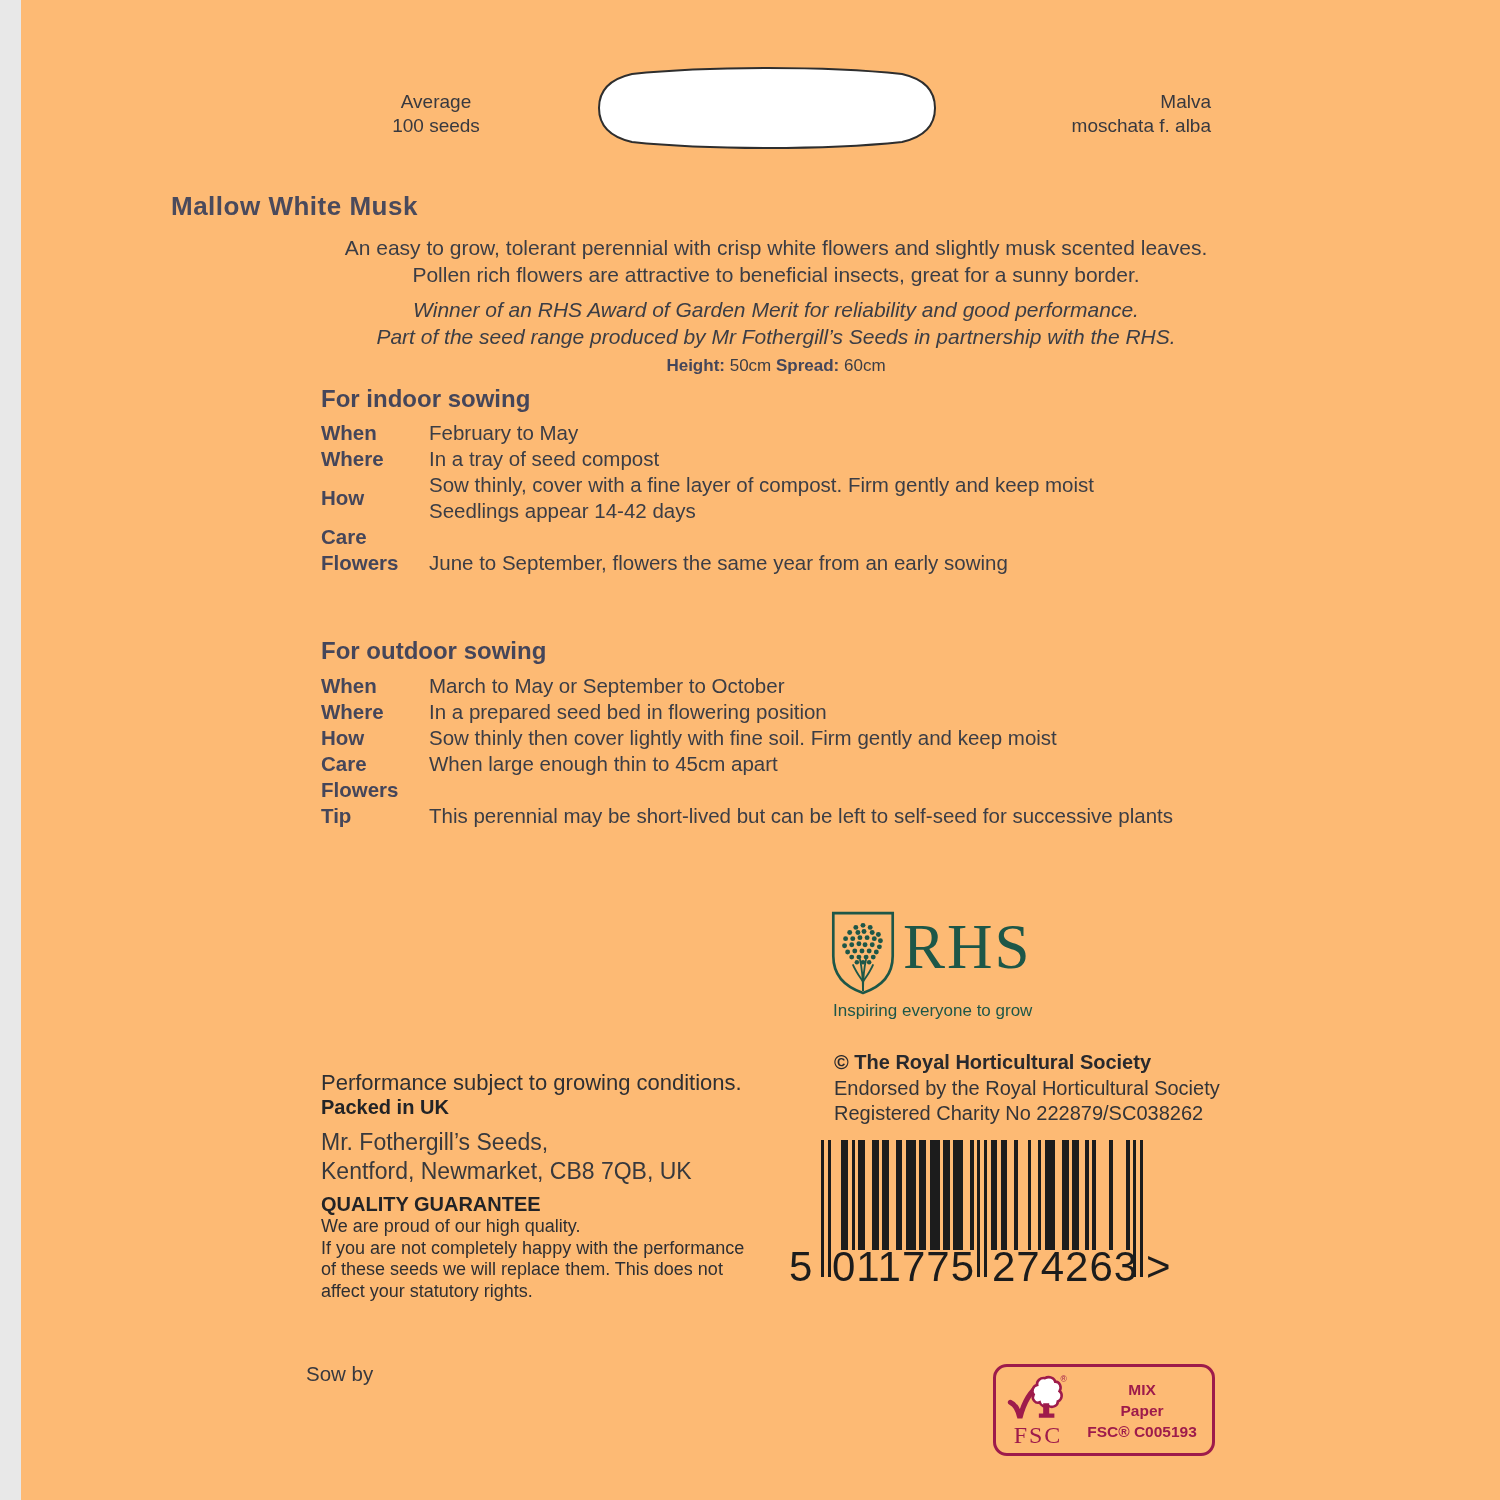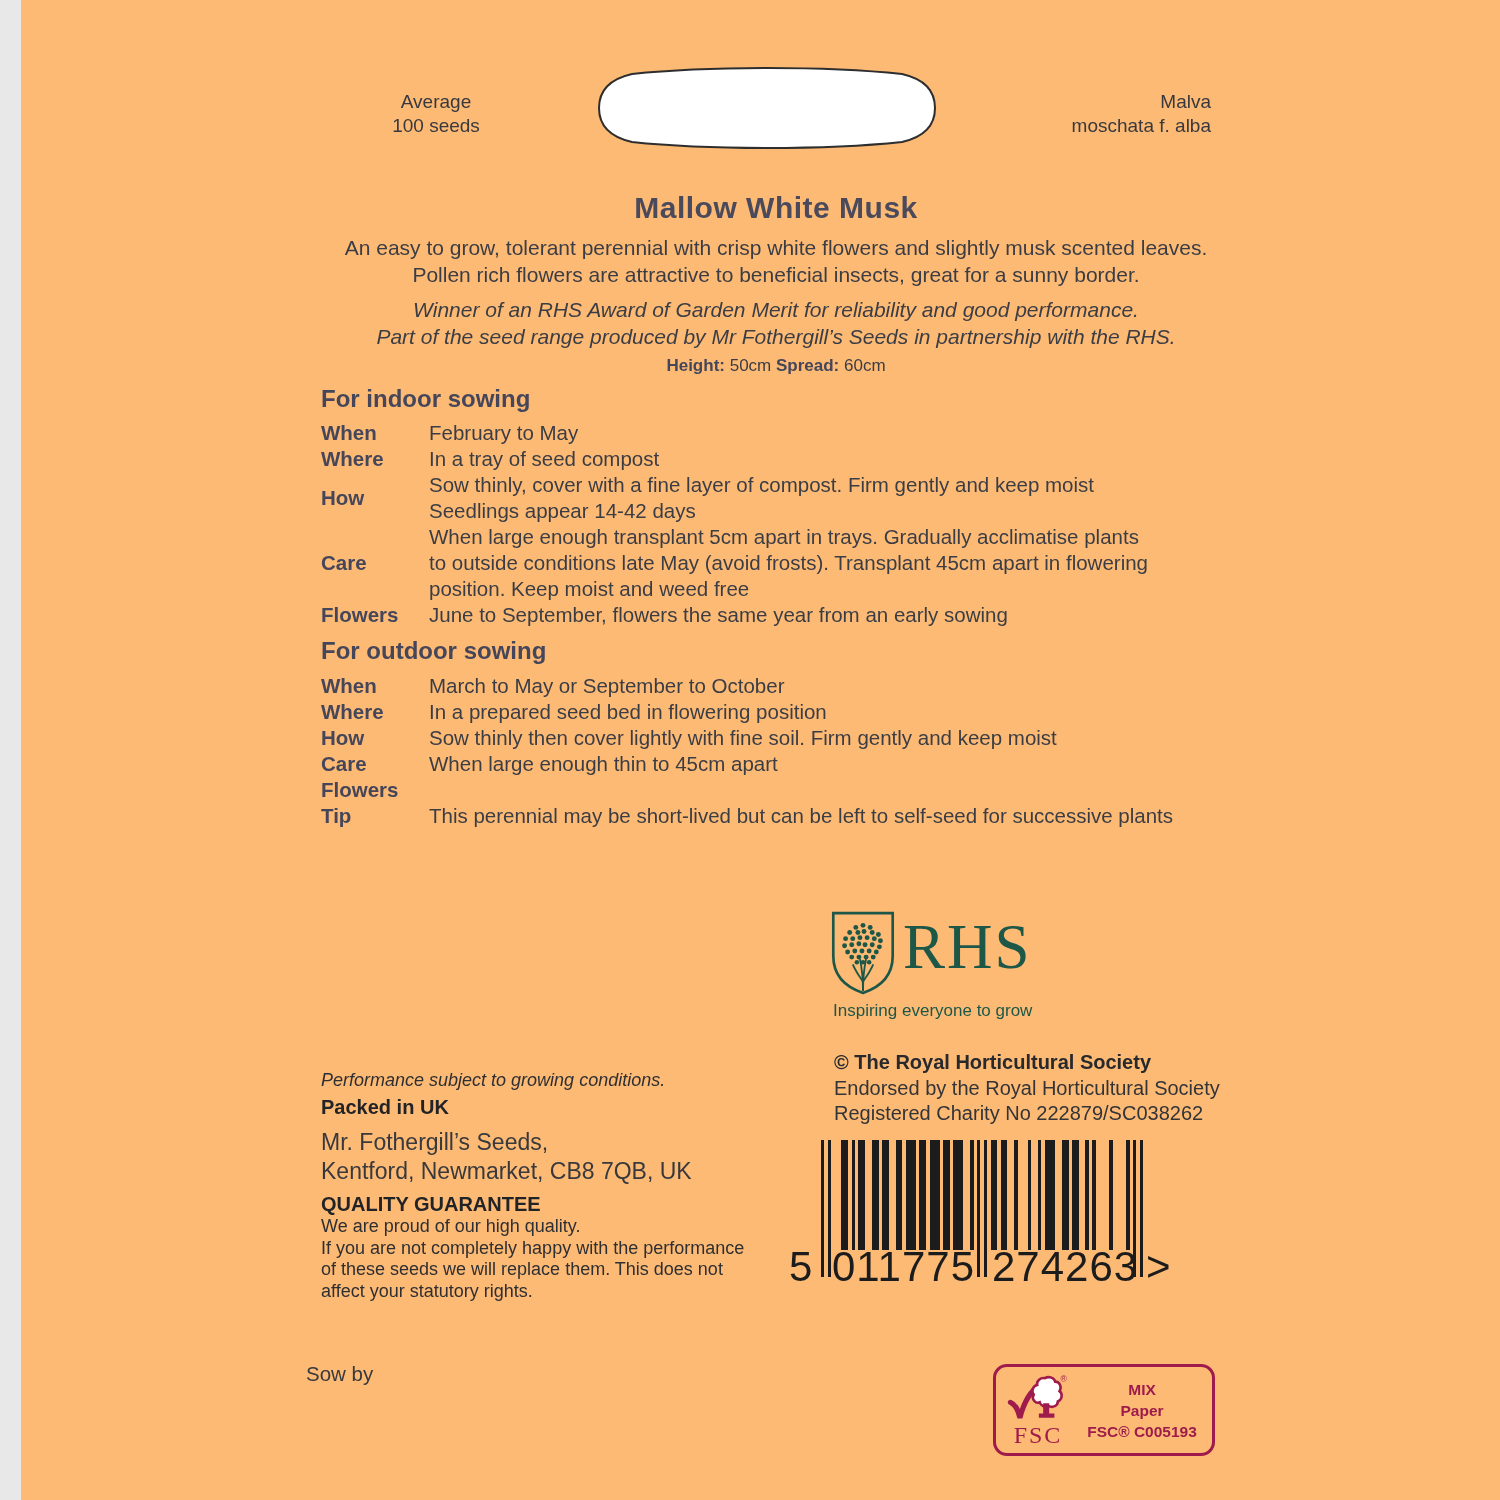--- a/index.html
+++ b/index.html
@@ -16,22 +16,22 @@
   .abs{position:absolute;}
 
   
   .seed-count{left:330px;top:90px;width:170px;text-align:center;
     font-size:19px;line-height:24px;color:#38393f;}
   .hang-hole{left:575px;top:64px;}
   .botanical{left:1000px;top:90px;width:190px;text-align:right;
     font-size:19px;line-height:24px;color:#38393f;}
 
   
-  .title{left:150px;top:191px;width:1210px;text-align:center;
-    font-size:30px;font-weight:bold;color:#4a4a5c;letter-spacing:.5px;}
+  .title{left:150px;top:191px;width:1210px;text-align:left;
+    font-size:26px;font-weight:bold;color:#4a4a5c;letter-spacing:.5px;}
   .description{left:150px;top:234px;width:1210px;text-align:center;
     font-size:21px;line-height:27px;color:#3b3d45;}
   .award{left:150px;top:296px;width:1210px;text-align:center;
     font-size:21px;line-height:27px;font-style:italic;color:#3b3d45;}
   .dims{left:150px;top:356px;width:1210px;text-align:center;
     font-size:17px;color:#3b3d45;}
   .dims b{color:#45465a;}
 
   
   .section-heading{font-size:24px;font-weight:bold;color:#45465a;}
@@ -62,21 +62,21 @@
   .bc-m.guard{height:137px;}
   .bc-digits{position:absolute;top:103px;left:0;width:100%;height:48px;
     font-size:42px;color:#1c1c1c;}
   .bc-digits span{position:absolute;top:0;line-height:48px;}
   .bc-first{left:0px;}
   .bc-g1{left:43px;width:140px;text-align:center;letter-spacing:1px;}
   .bc-g2{left:203px;width:140px;text-align:center;letter-spacing:1px;}
   .bc-end{left:357px;}
 
   
-  .perf-note{left:300px;top:1070px;font-size:18px;font-style:italic;color:#2e2f33;}
+  .perf-note{left:300px;top:1070px;font-size:22px;color:#2e2f33;}
   .packed{left:300px;top:1096px;font-size:20px;font-weight:bold;color:#222326;}
   .address{left:300px;top:1128px;font-size:23px;line-height:29px;color:#38393d;}
   .qg-head{left:300px;top:1193px;font-size:20px;font-weight:bold;color:#222326;}
   .qg-body{left:300px;top:1216px;font-size:18px;line-height:21.5px;color:#2e2f33;}
 
   
   .sow-by{left:285px;top:1362px;font-size:20.5px;color:#38393f;}
   .fsc-box{left:972px;top:1364px;width:222px;height:92px;
     border:3px solid #9e1b4b;border-radius:14px;box-sizing:border-box;
     display:flex;align-items:stretch;color:#9e1b4b;}
@@ -125,23 +125,20 @@
       <div class="lbl">Where</div>
       <div class="val pre">In a tray of seed compost</div>
     </div>
     <div class="row">
       <div class="lbl">How</div>
       <div class="val pre">Sow thinly, cover with a fine layer of compost. Firm gently and keep moist
 Seedlings appear 14-42 days</div>
     </div>
     <div class="row">
       <div class="lbl">Care</div>
-      <div class="val pre">When large enough transplant 5cm apart in trays. Gradually acclimatise plants
-to outside conditions late May (avoid frosts). Transplant 45cm apart in flowering
-position. Keep moist and weed free</div>
     </div>
     <div class="row">
       <div class="lbl">Flowers</div>
       <div class="val pre">June to September, flowers the same year from an early sowing</div>
     </div>
   </div>
 
   <div class="abs section-heading h-outdoor">For outdoor sowing</div>
   <div class="abs rows rows-outdoor">
     <div class="row">

